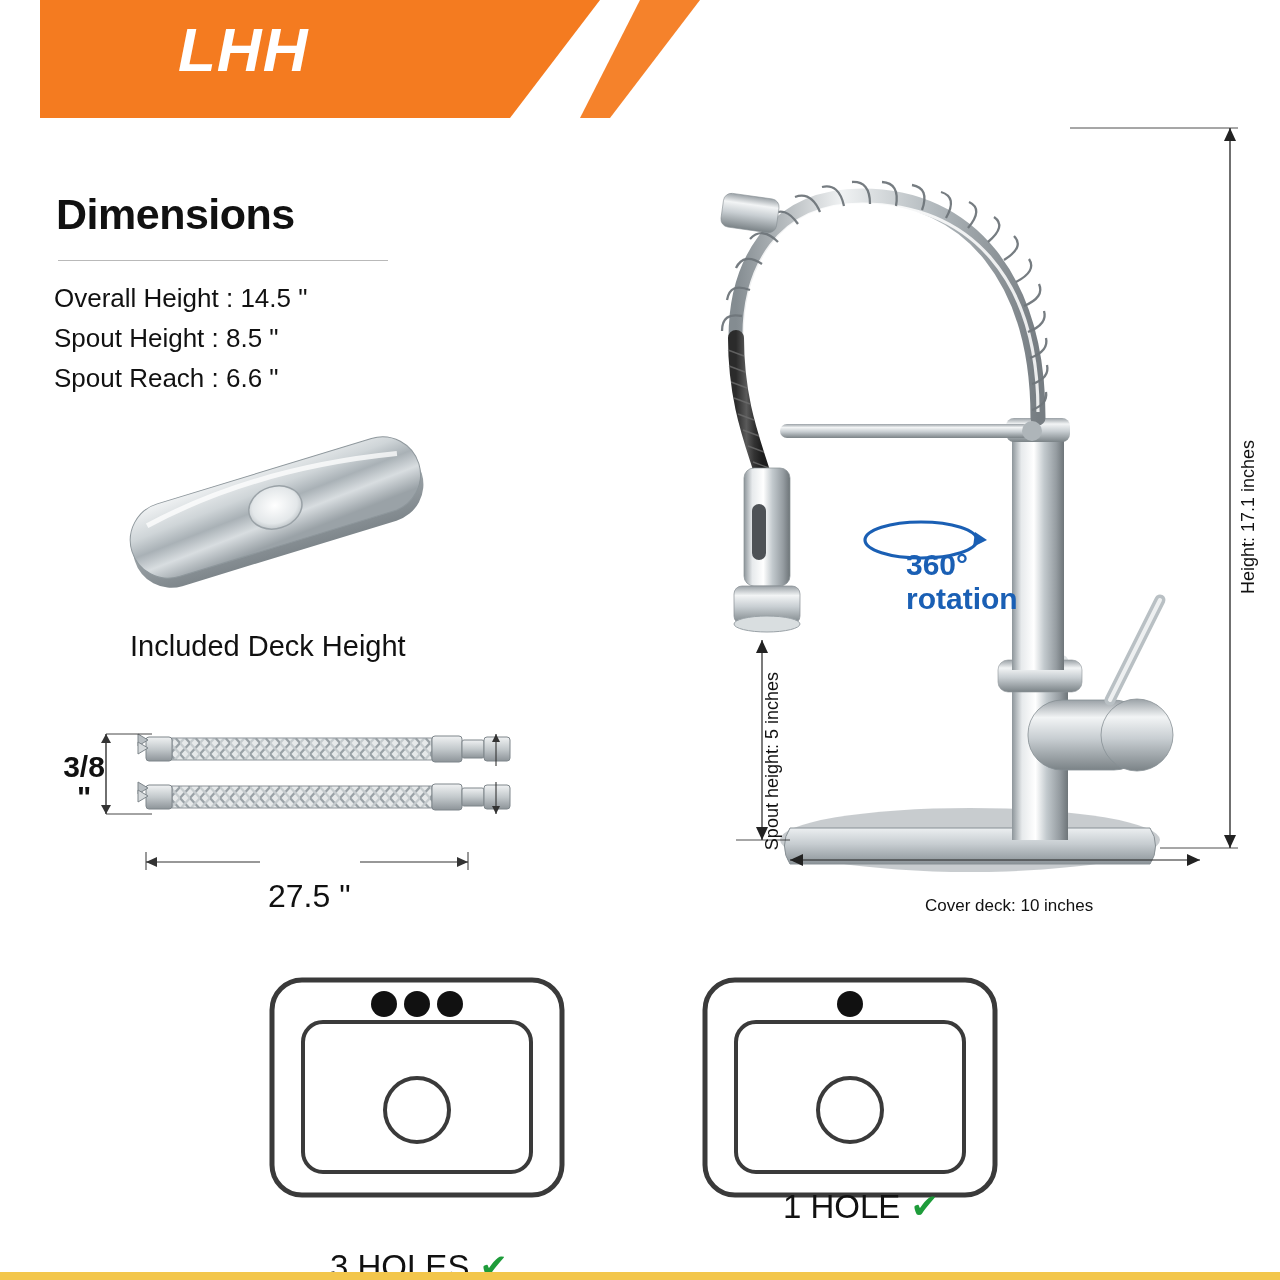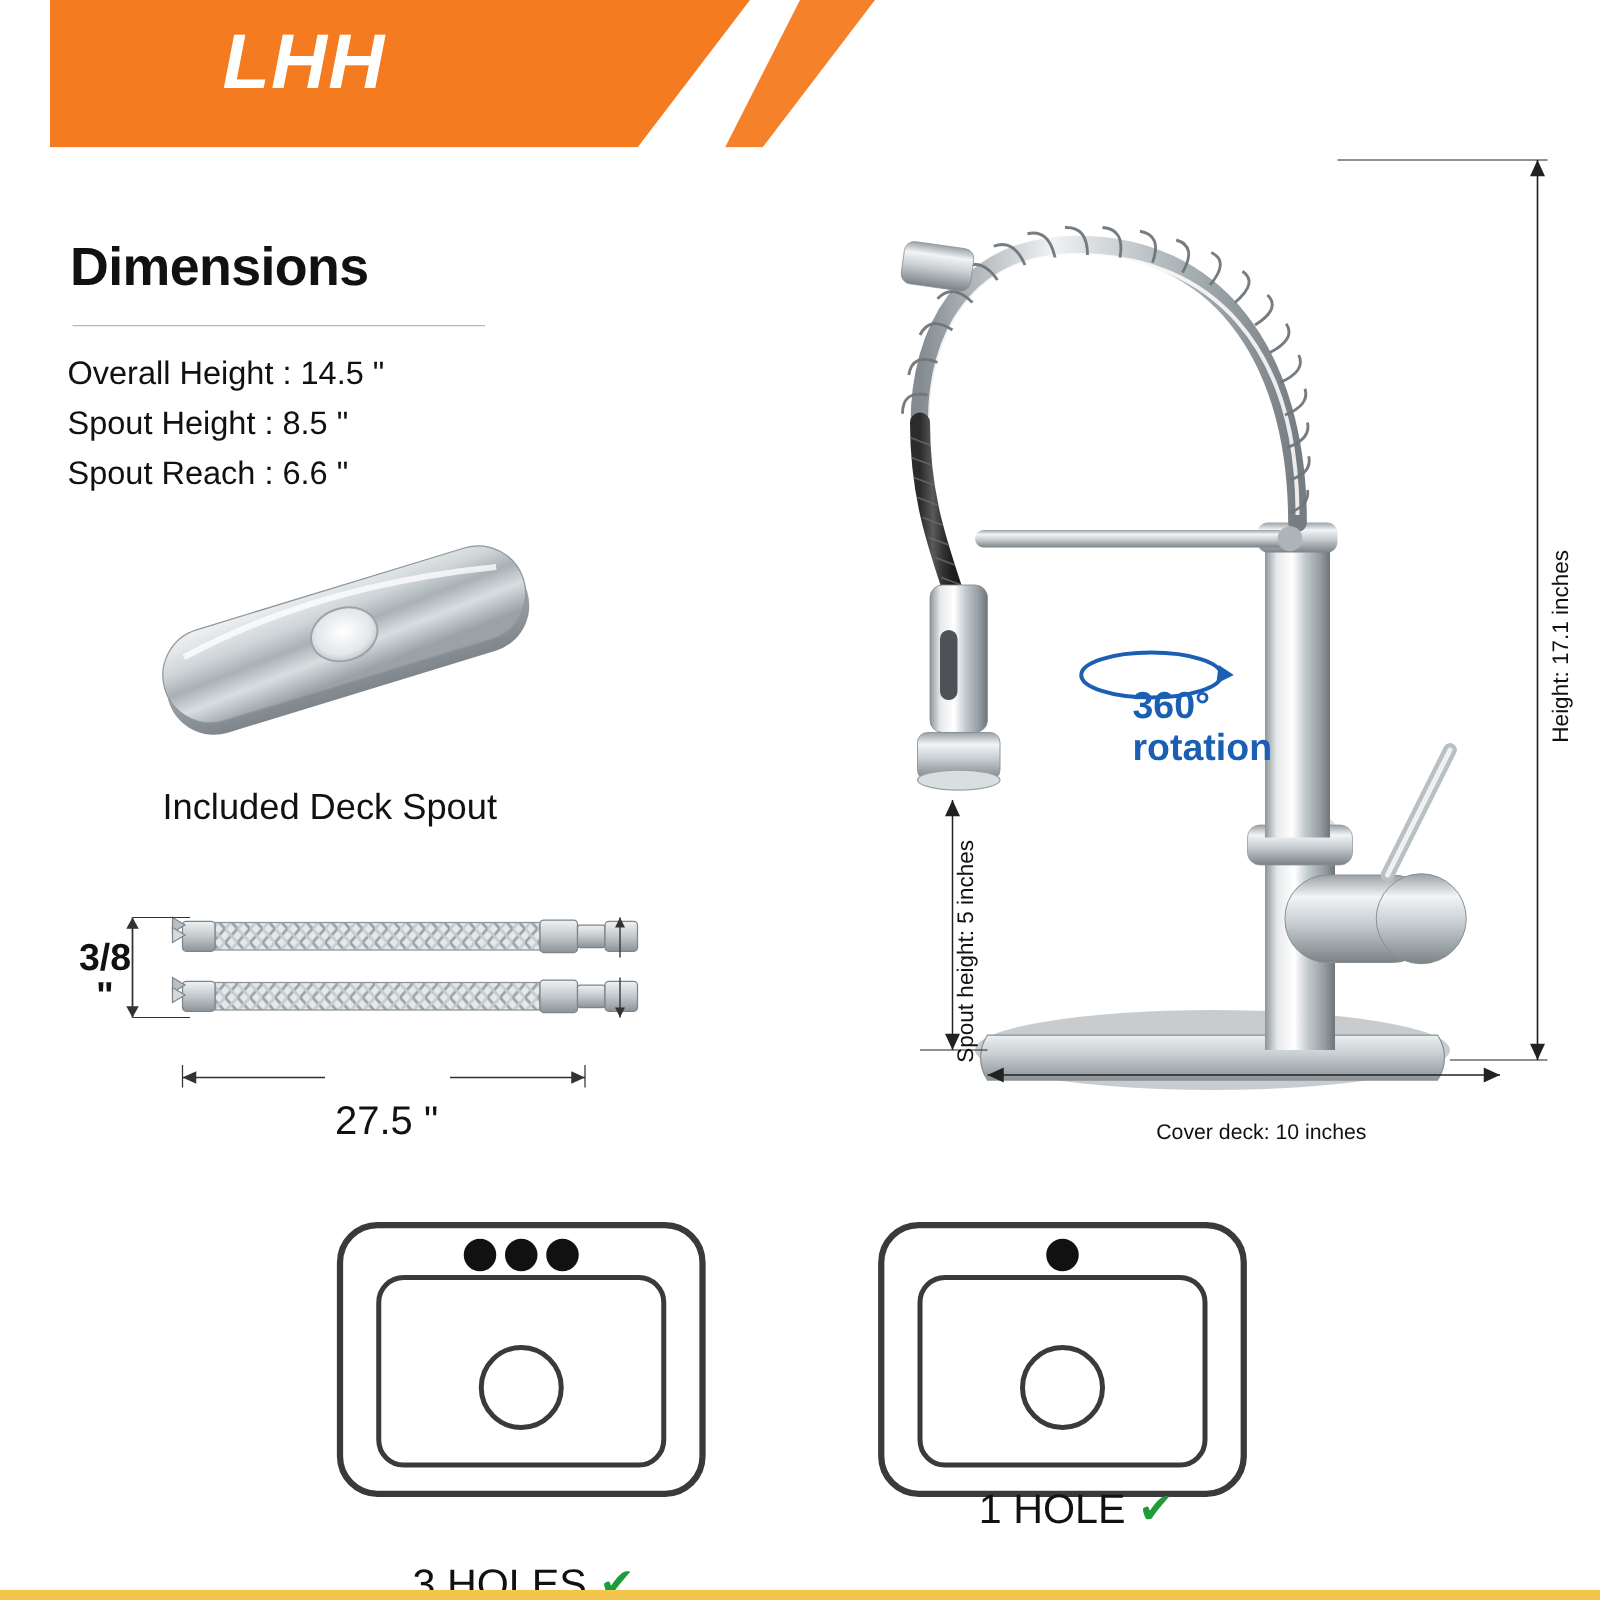--- a/index.html
+++ b/index.html
@@ -209,21 +209,21 @@
       </radialGradient>
     </defs>
     <g transform="rotate(-17 175 100)">
       <rect x="18" y="62" width="300" height="76" rx="38" fill="url(#gDeckEdge)"></rect>
       <rect x="18" y="52" width="300" height="76" rx="38" fill="url(#gDeck)" stroke="#8e979c" stroke-width="1"></rect>
       <ellipse cx="168" cy="90" rx="27" ry="21" fill="url(#gHole)" stroke="#9aa2a7" stroke-width="1.5"></ellipse>
       <path d="M40 70 Q160 46 300 74" stroke="#ffffff" stroke-width="5" fill="none" opacity="0.75"></path>
     </g>
   </svg>
 </div>
-<div class="deck-caption">Included Deck Spout</div>
+<div class="deck-caption">Included Deck Height</div>
 
 <div class="hoses-wrap">
   <svg width="520" height="220" viewBox="0 0 520 220">
     <defs>
       <pattern id="braid" width="10" height="22" patternUnits="userSpaceOnUse">
         <rect width="10" height="22" fill="#e6e9ea"></rect>
         <path d="M0 0 L10 11 M0 22 L10 11" stroke="#9aa2a7" stroke-width="2.2" fill="none"></path>
         <path d="M10 0 L0 11 M10 22 L0 11" stroke="#c5cbce" stroke-width="2.2" fill="none"></path>
       </pattern>
       <linearGradient id="gNut" x1="0" y1="0" x2="0" y2="1">

